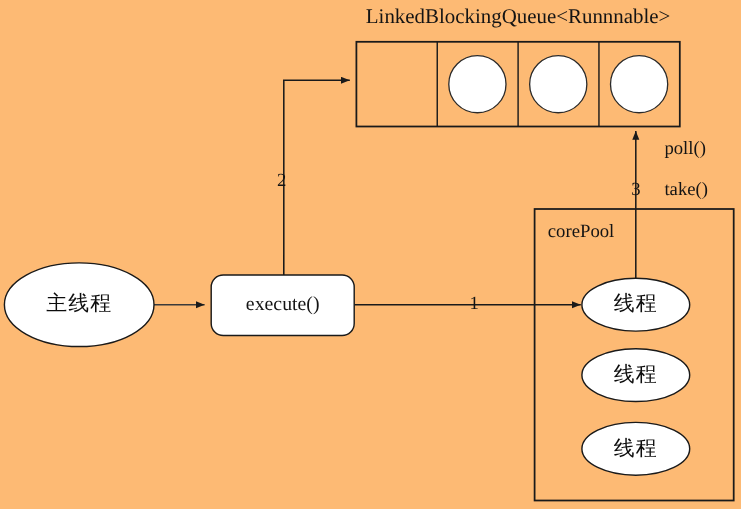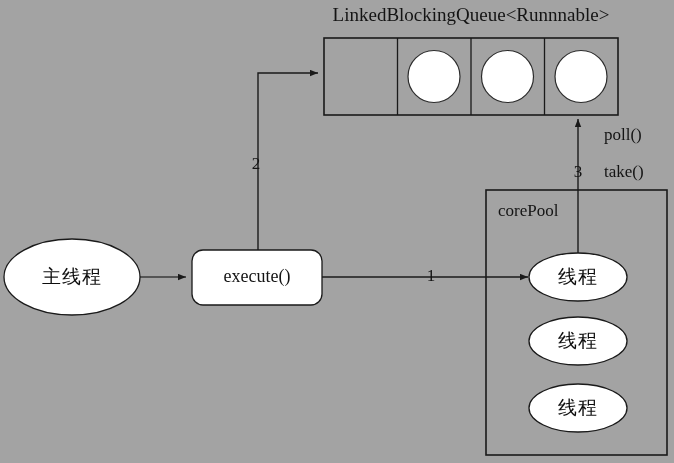--- a/index.html
+++ b/index.html
@@ -7,21 +7,21 @@
     padding: 0;
     background: #ffffff;
   }
   body {
     font-family: "Liberation Serif", "DejaVu Serif", serif;
   }
   #diagram-root {
     position: relative;
     width: 674px;
     height: 463px;
-    background: #a3a3a3;
+    background: #fdba74;
     overflow: hidden;
   }
   svg.layer {
     position: absolute;
     left: 0;
     top: 0;
     width: 674px;
     height: 463px;
   }
   .shape-stroke {

